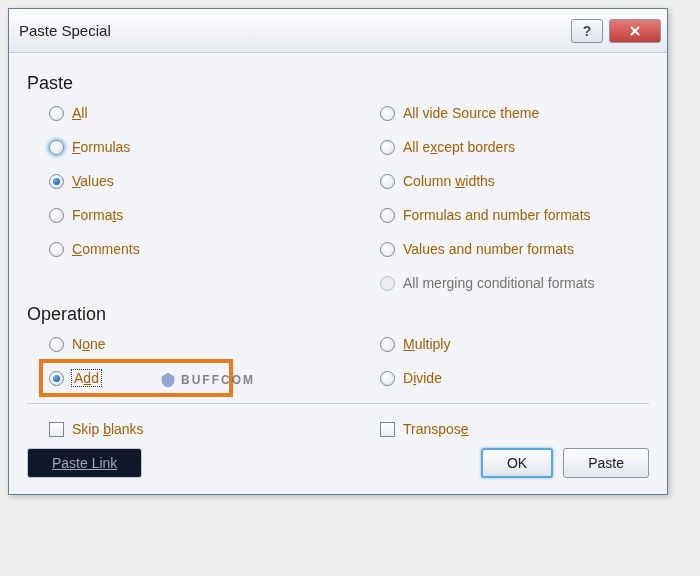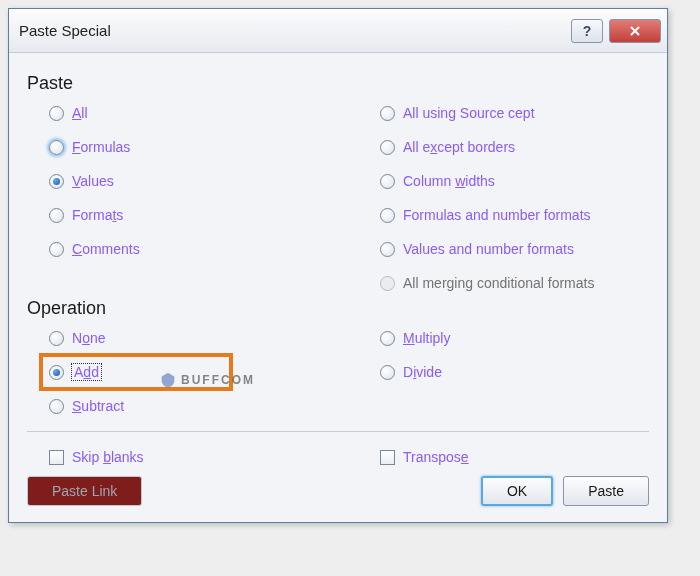--- a/index.html
+++ b/index.html
@@ -83,21 +83,21 @@
   .radio.hover {
     box-shadow: 0 0 3px 2px rgba(80,170,240,0.6);
   }
   .radio .dot {
     width: 7px; height: 7px; border-radius: 50%;
     background: radial-gradient(circle at 30% 30%, #6fa9e8, #0b5aad);
     display: none;
   }
   .radio.checked .dot { display: block; }
   .radio.disabled { border-color: #b6bdc8; background: #e9ecf1; }
-  .label { color: #8b5cf6; }
+  .label { color: #a16207; }
   .label.disabled { color: #737373; }
   .label u { text-decoration: underline; }
   .highlight-box {
     position: absolute;
     border: 4px solid #e77a1c;
     left: -10px; top: -8px; width: 194px; height: 38px;
     pointer-events: none;
   }
   .checkbox {
     width: 15px; height: 15px;
@@ -120,22 +120,23 @@
     border: 1px solid #8a95a8;
     border-radius: 3px;
     background: linear-gradient(to bottom, #fdfdfe, #e2e6ed);
     color: #1a1a1a;
     cursor: pointer;
     display: inline-flex; align-items: center; justify-content: center;
   }
   .push-btn.disabled {
     color: #9ea5af;
     border-color: #c2c8d1;
-    background: #7f1d1d;
+    background: #0f172a;
     cursor: default;
+    text-decoration: underline;
   }
   .push-btn.default {
     border: 2px solid #5aa8e0;
     box-shadow: 0 0 2px 1px rgba(90,168,224,0.4);
     text-align: right;
   }
   .right-btns { display: flex; gap: 10px; }
   .watermark {
     position: absolute;
     left: 150px; top: 318px;
@@ -200,21 +201,21 @@
             <span class="label"><span>Forma<u>t</u>s</span></span>
           </div>
           <div class="radio-row">
             <span class="radio"></span>
             <span class="label"><span><u>C</u>omments</span></span>
           </div>
         </div>
       <div class="col" id="paste-right">
           <div class="radio-row">
             <span class="radio"></span>
-            <span class="label">All using Source cept</span>
+            <span class="label">All vide Source theme</span>
           </div>
           <div class="radio-row">
             <span class="radio"></span>
             <span class="label"><span>All e<u>x</u>cept borders</span></span>
           </div>
           <div class="radio-row">
             <span class="radio"></span>
             <span class="label"><span>Column <u>w</u>idths</span></span>
           </div>
           <div class="radio-row">
@@ -225,38 +226,34 @@
             <span class="radio"></span>
             <span class="label">Values and number formats</span>
           </div>
           <div class="radio-row">
             <span class="radio disabled"></span>
             <span class="label disabled">All merging conditional formats</span>
           </div>
         </div>
     </div>
 
-    <div class="group-label" style="margin-top:4px">Operation</div>
+    <div class="group-label" style="margin-top:10px">Operation</div>
     <div class="columns">
       <div class="col" id="op-left">
           <div class="radio-row">
             <span class="radio"></span>
             <span class="label"><span>N<u>o</u>ne</span></span>
           </div>
           <div class="radio-row">
             <span class="radio checked">
               <span class="dot"></span>
             </span>
             <div class="highlight-box"></div>
             <span class="label"><span class="dotfocus"><span>A<u>d</u>d</span></span></span>
           </div>
-          <div class="radio-row">
-            <span class="radio"></span>
-            <span class="label"><span><u>S</u>ubtract</span></span>
-          </div>
         </div>
       <div class="col" id="op-right">
           <div class="radio-row">
             <span class="radio"></span>
             <span class="label"><span><u>M</u>ultiply</span></span>
           </div>
           <div class="radio-row">
             <span class="radio"></span>
             <span class="label"><span>D<u>i</u>vide</span></span>
           </div>

